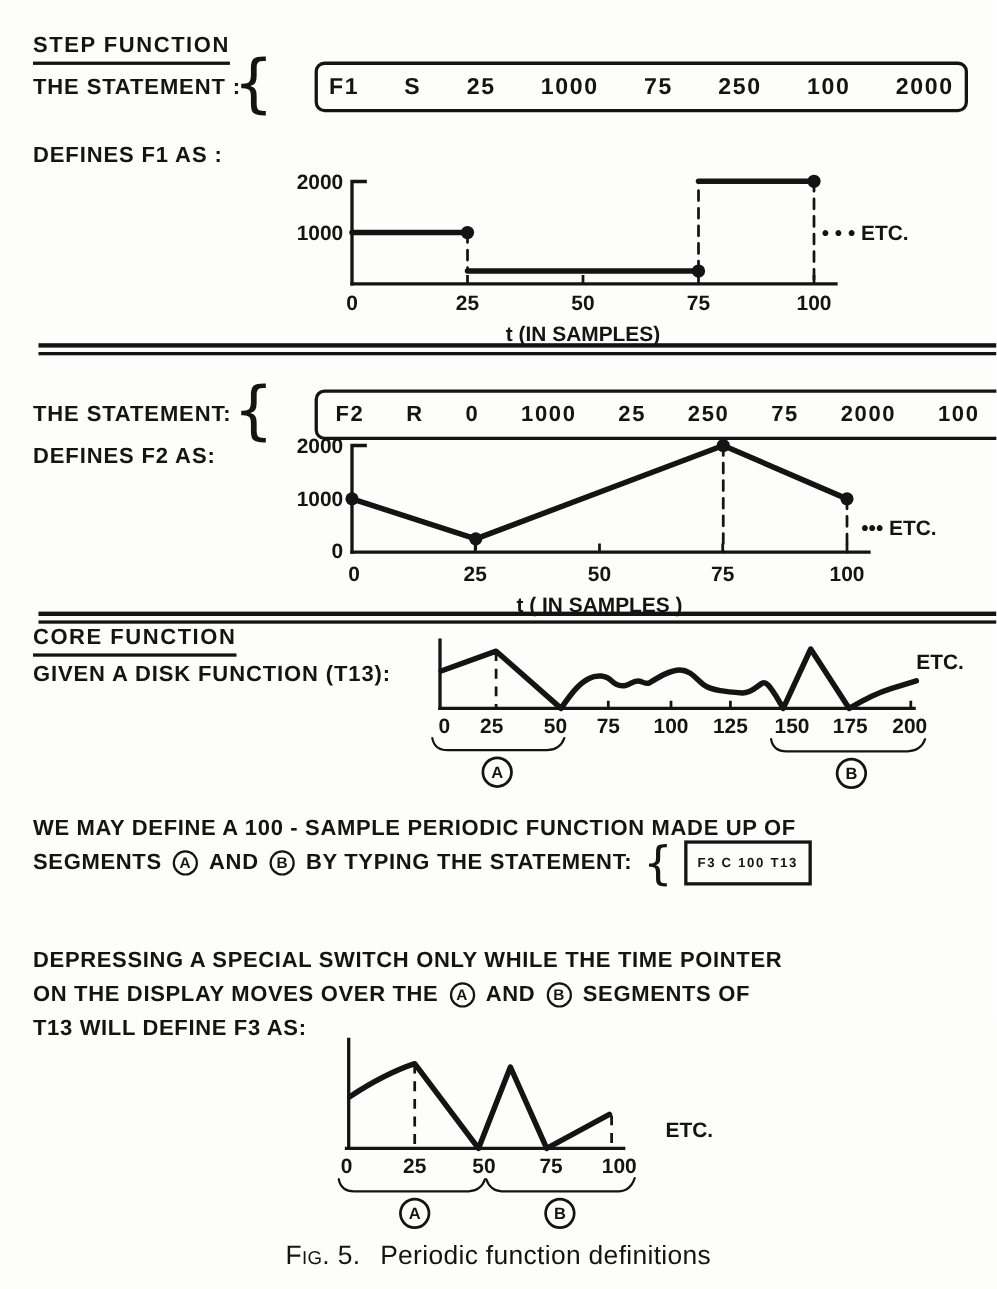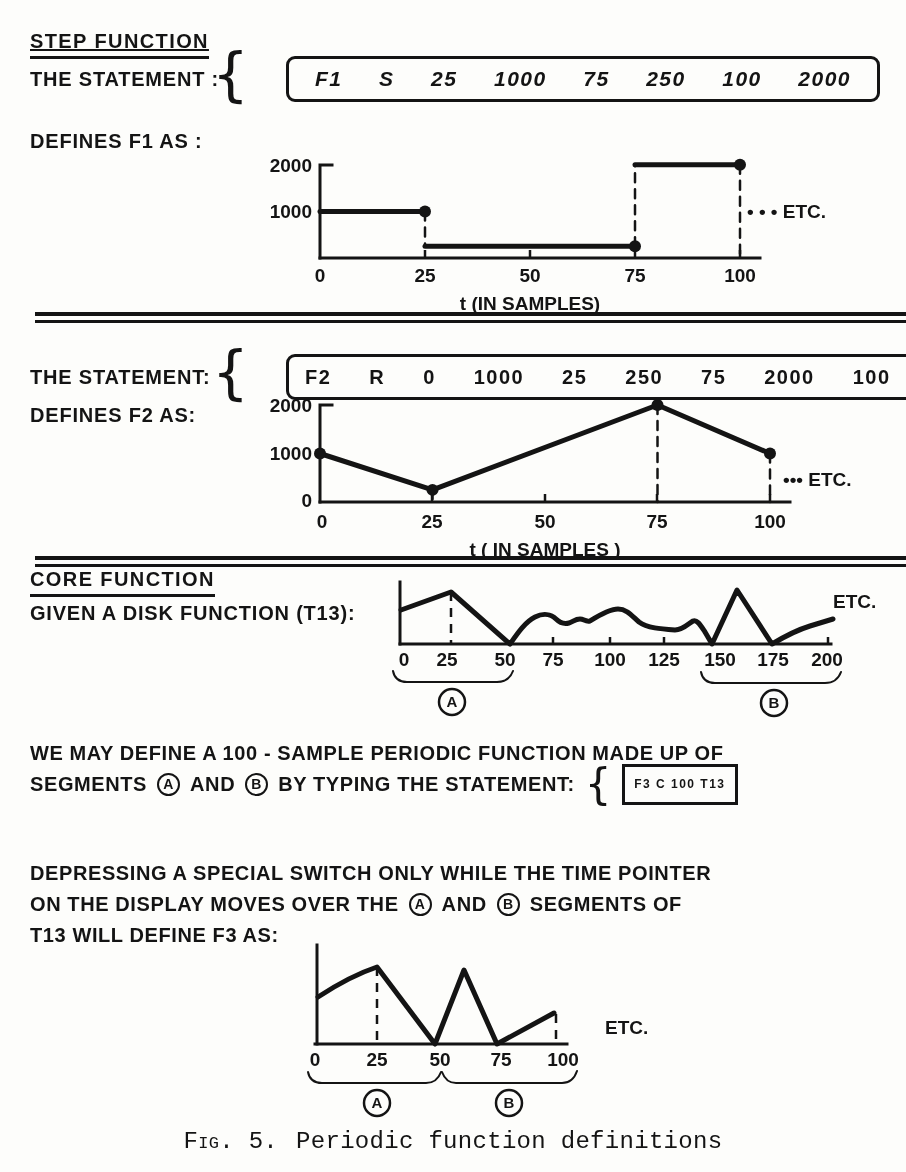--- a/index.html
+++ b/index.html
@@ -25,32 +25,32 @@
   .brc{stroke:#141414;stroke-width:2;fill:none;stroke-linecap:round;}
   .ring{stroke:#141414;stroke-width:2.5;fill:none;}
   .para{position:absolute;font-size:20px;font-weight:bold;letter-spacing:.6px;
         line-height:31px;white-space:nowrap;}
   .para .row{display:flex;align-items:center;gap:10px;height:31px;}
   .circ{display:inline-flex;width:23px;height:23px;border:2.5px solid #141414;border-radius:50%;
         align-items:center;justify-content:center;font-size:14px;box-sizing:border-box;flex:0 0 auto;}
   .inline-brace{font-size:42px;line-height:42px;font-weight:400;font-family:"DejaVu Sans",sans-serif;}
   .inline-box{border:3px solid #141414;padding:2px 9px;font-size:12px;letter-spacing:1.5px;white-space:nowrap;}
   .caption{position:absolute;left:0;right:0;text-align:center;
-        font-family:Liberation Mono, monospace;font-size:24px;letter-spacing:.3px;}
+        font-family:Liberation Sans, sans-serif;font-size:24px;letter-spacing:.3px;}
   .caption .fig{font-variant:small-caps;margin-right:18px;}
 </style>
 </head>
 <body>
 
 <div class="page">
 
-  <div class="hd" style="left:30px;top:30px;text-decoration:underline;">STEP FUNCTION</div>
+  <div class="hd" style="left:30px;top:30px;">STEP FUNCTION</div>
   <div class="lbl-abs" style="left:30px;top:68px;">THE STATEMENT :</div>
   <div class="big-brace" style="left:212px;top:46px;">{</div>
-  <div class="stmt-box" style="left:286px;top:56px;width:594px;height:46px;padding:0 26px;font-style:italic;">
+  <div class="stmt-box" style="left:286px;top:56px;width:594px;height:46px;padding:0 10px;">
     <span>F1</span>
     <span>S</span>
     <span>25</span>
     <span>1000</span>
     <span>75</span>
     <span>250</span>
     <span>100</span>
     <span>2000</span>
   </div>
   <div class="lbl-abs" style="left:30px;top:130px;">DEFINES F1 AS :</div>

